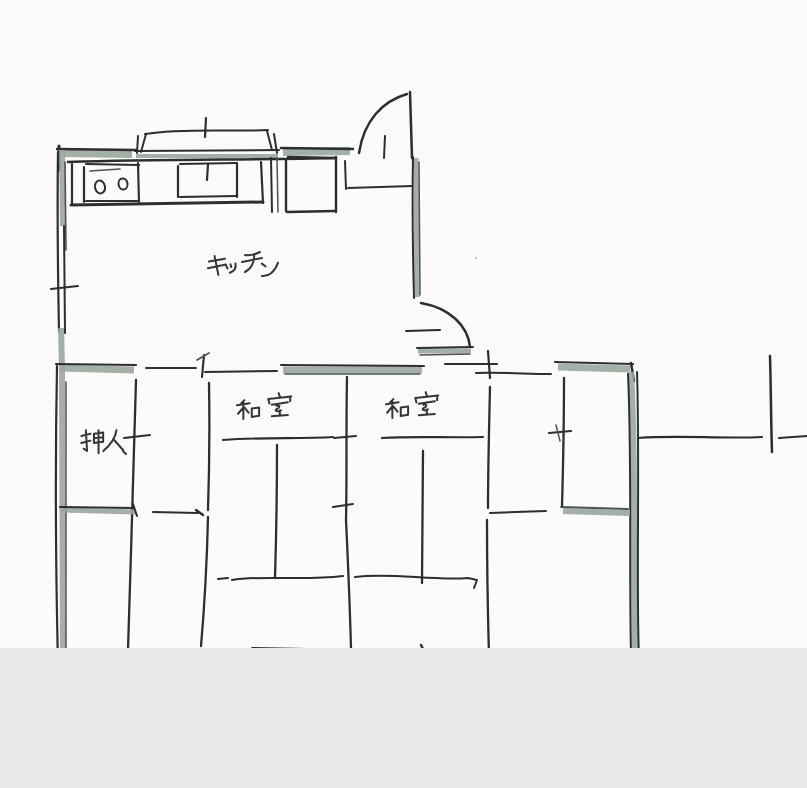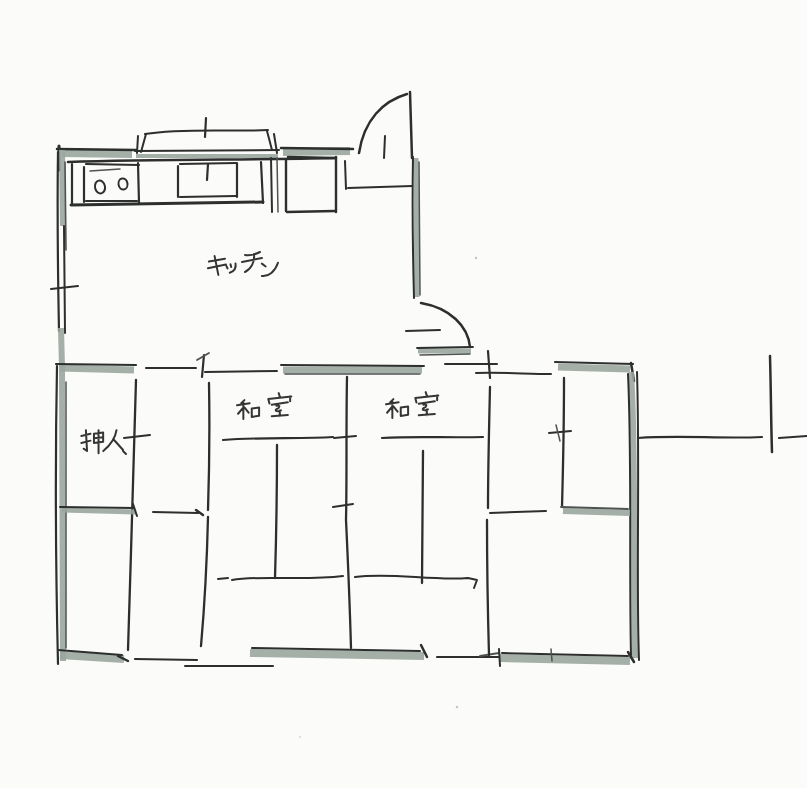--- a/index.html
+++ b/index.html
@@ -1,18 +1,18 @@
 <!DOCTYPE html>
 <html><head>
 <meta charset="utf-8">
 <style>
   html,body{margin:0;padding:0;background:#e8e8e6;}
   .page{
     position:relative;
-    width:807px;height:788px;
+    width:807px;height:648px;
     background:#fbfbf9;
     overflow:hidden;
     font-family:"DejaVu Sans", sans-serif;
   }
   svg{position:absolute;left:0;top:0;}
   .ink{stroke:#2d2f2e;fill:none;stroke-linecap:round;stroke-linejoin:round;}
   .ink-lt{stroke:#4e5251;fill:none;stroke-linecap:round;stroke-linejoin:round;}
   .wallfill{stroke:#9aa69e;fill:none;stroke-linecap:butt;opacity:.9;}
   .glyph{stroke:#343635;fill:none;stroke-linecap:round;stroke-linejoin:round;}
   text.bound{fill:rgba(0,0,0,0);font-family:"DejaVu Sans", sans-serif;}

